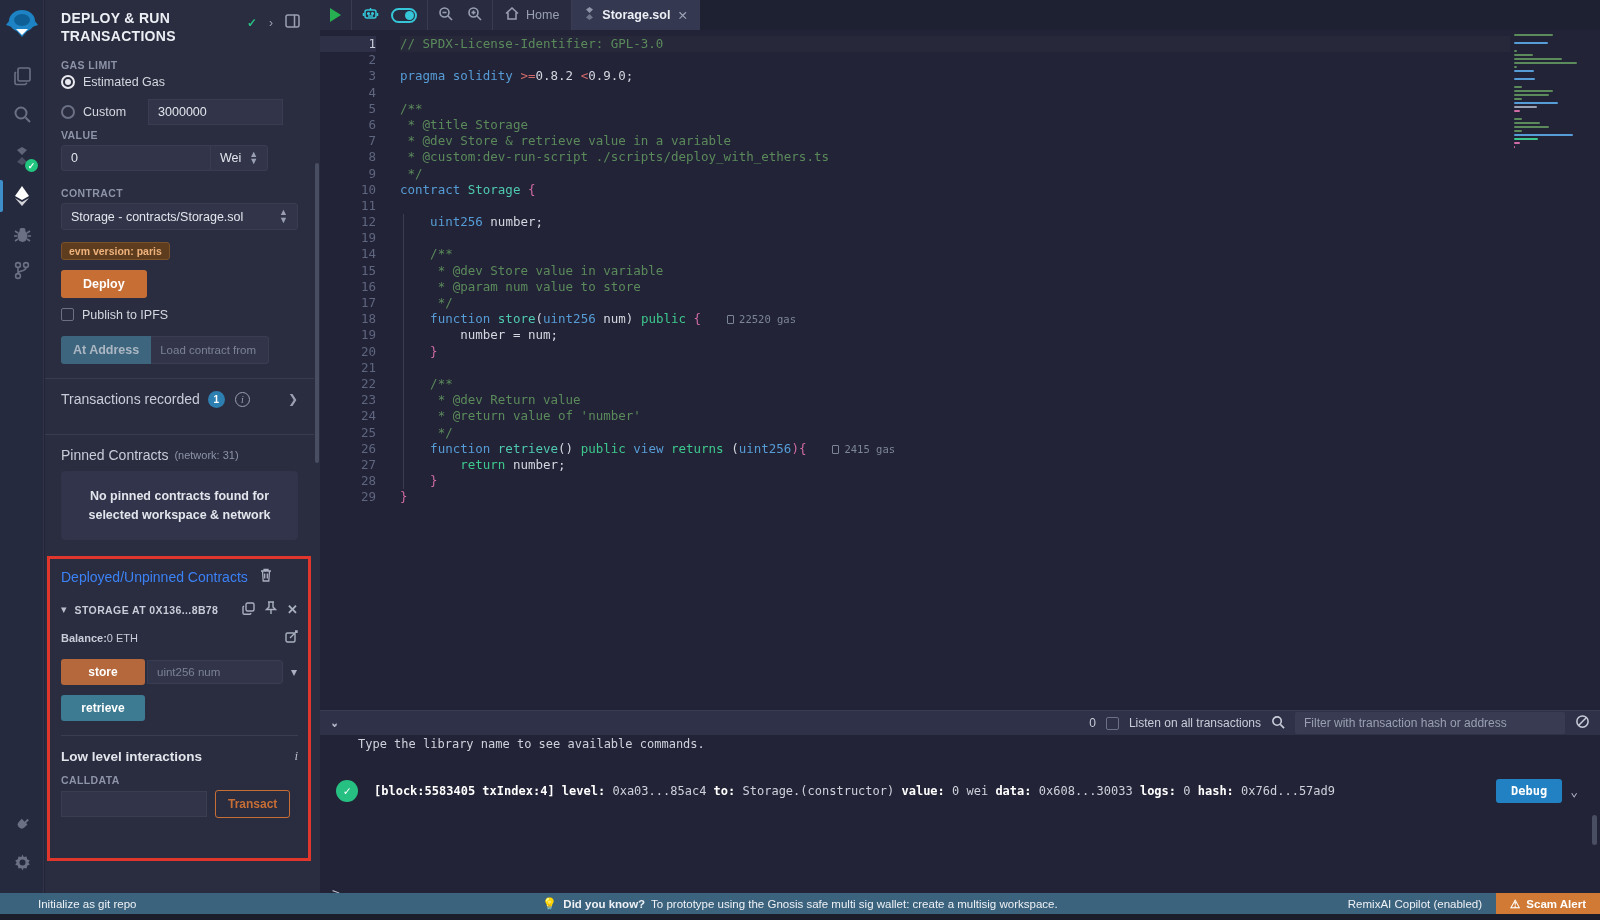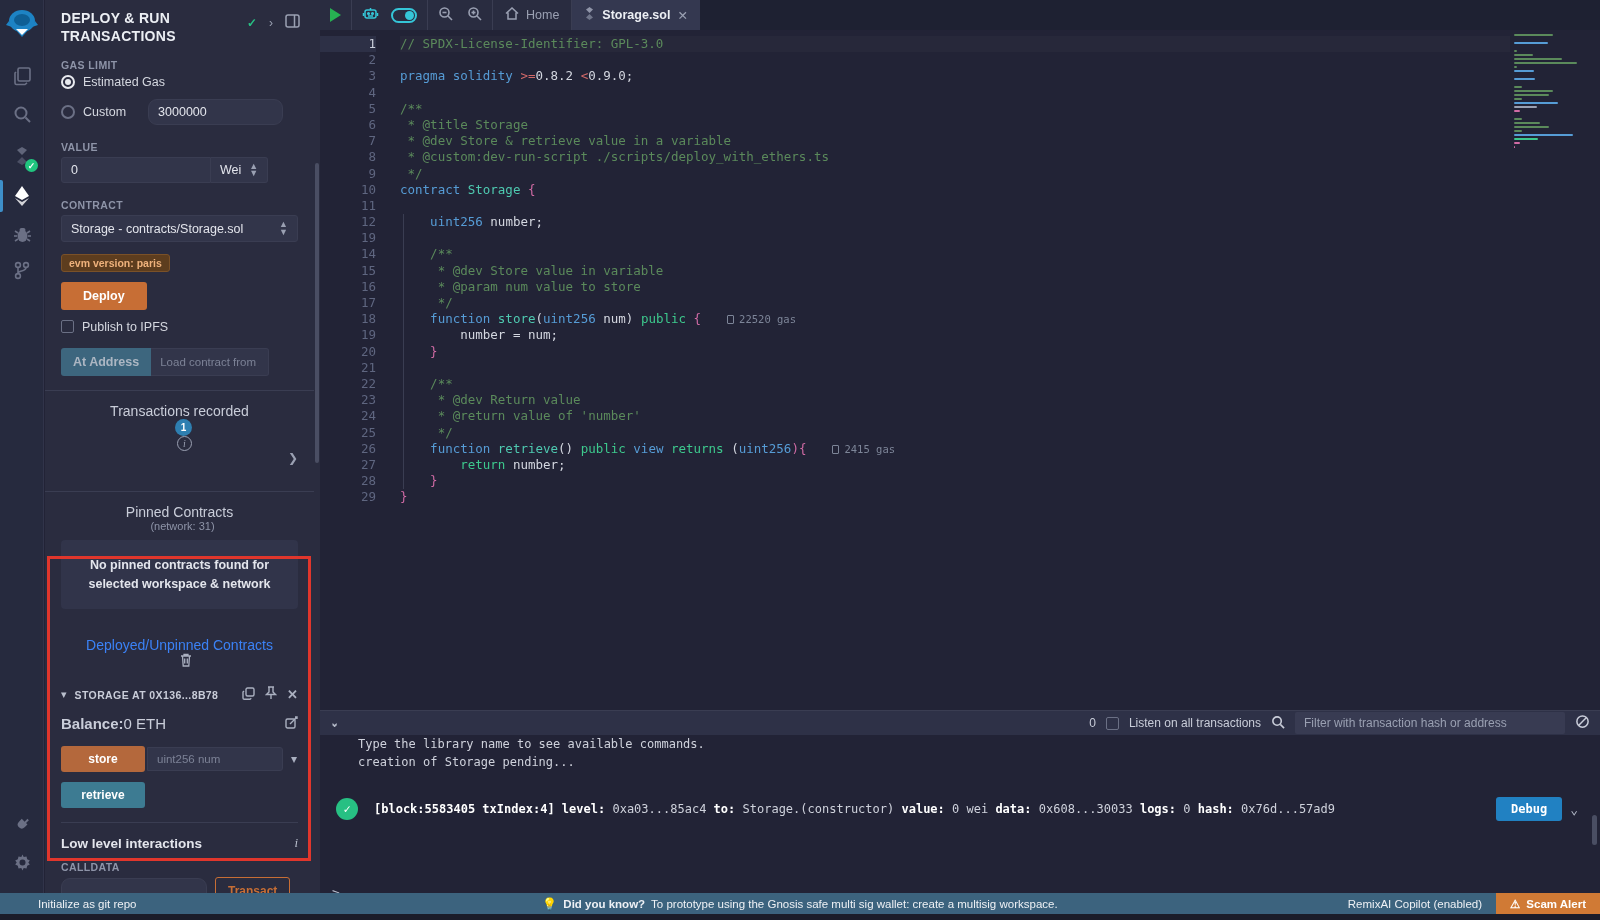--- a/index.html
+++ b/index.html
@@ -23,50 +23,50 @@
 
   .panel-head { display:flex; align-items:flex-start; padding:10px 14px 4px 16px; }
   .panel-title { font-size:14px; font-weight:bold; color:#eceff4; letter-spacing:.3px; line-height:1.25; width:150px; }
   .panel-head-icons { display:flex; gap:12px; margin-left:auto; margin-top:4px; align-items:center; color:#9aa0b2; }
 
   .field-label { font-size:10.5px; color:#8e94a8; letter-spacing:.4px; margin:10px 16px 4px; font-weight:bold; }
   .radio-row { display:flex; align-items:center; gap:8px; margin:4px 16px; color:#d5d8e0; font-size:12.5px; }
   .radio { width:14px; height:14px; border-radius:50%; border:2px solid #6b7085; display:inline-flex; align-items:center; justify-content:center; background:transparent; }
   .radio.sel { border-color:#e8eaef; }
   .radio.sel::after { content:""; width:6px; height:6px; border-radius:50%; background:#e8eaef; }
-  .inp { background:#32354a; border:1px solid #3a3d52; color:#e3e5ec; border-radius:9px; font-size:12.5px; padding:5px 9px; outline:none; font-family:"Liberation Sans",sans-serif; }
+  .inp { background:#32354a; border:1px solid #3a3d52; color:#e3e5ec; border-radius:0; font-size:12.5px; padding:5px 9px; outline:none; font-family:"Liberation Sans",sans-serif; }
   .inp::placeholder { color:#7c8296; }
   .value-row { display:flex; margin:4px 16px; gap:0; }
   .select { background:#32354a; border:1px solid #3a3d52; border-radius:3px; color:#e3e5ec; font-size:12.5px; padding:5px 9px; display:flex; align-items:center; }
   .updown { margin-left:8px; color:#9aa0b2; font-size:9px; line-height:.8; display:inline-flex; flex-direction:column; }
 
   .evm-badge { display:inline-block; margin:8px 16px 0; background:#5d3d1e; border:1px solid #7a5128; color:#efb27c; font-weight:bold; font-size:10.5px; padding:2px 7px; border-radius:3px; }
   .btn { border:none; border-radius:3px; font-size:12.5px; font-weight:bold; cursor:pointer; font-family:"Liberation Sans",sans-serif; }
   .btn-deploy { display:block; margin:10px 16px 0; background:#c76e35; color:#fff; padding:7px 22px; }
   .check-row { display:flex; align-items:center; gap:8px; margin:10px 16px; font-size:12.5px; color:#d5d8e0; }
   .checkbox { width:13px; height:13px; border:1.5px solid #6b7085; border-radius:2px; background:transparent; }
   .ataddr-row { display:flex; margin:14px 16px 0; }
   .btn-ataddr { background:#41718a; color:#c3cfda; padding:7px 12px; border-radius:3px 0 0 3px; font-weight:bold; opacity:.85; }
   .ataddr-inp { width:118px; border-radius:0 3px 3px 0; border-left:none; font-size:11.5px; }
 
   .divider { border-top:1px solid #3a3d52; margin:14px 0 0; }
-  .section-row { display:flex; align-items:center; padding:12px 16px;flex-direction:column; }
+  .section-row { display:flex; align-items:center; padding:12px 16px; }
   .section-title { font-size:14px; color:#c9cdd9; }
   .num-badge { width:17px; height:17px; border-radius:50%; background:#2e7fb1; color:#fff; font-size:10px; font-weight:bold; display:flex; align-items:center; justify-content:center; margin-left:8px; }
   .info-circle { width:15px; height:15px; border-radius:50%; border:1px solid #9aa0b2; color:#9aa0b2; font-size:10px; display:flex; align-items:center; justify-content:center; margin-left:10px; font-style:italic; font-family:"Liberation Serif",serif; }
   .section-chev { margin-left:auto; color:#9aa0b2; font-size:12px; }
   .muted-small { font-size:11px; color:#8e94a8; font-weight:normal; }
   .empty-box { margin:6px 16px; background:#31344a; border-radius:4px; padding:16px 20px; text-align:center; font-size:12.5px; font-weight:bold; color:#e3e5ec; line-height:1.5; }
 
   
   #red-frame { position:absolute; left:47px; top:556px; width:264px; height:305px; border:3px solid #e0362c; z-index:9; pointer-events:none; }
   .card-head { display:flex; align-items:center; padding:14px 16px 4px; color:#b9bfcd; }
   .card-title { font-size:10.5px; font-weight:bold; letter-spacing:.4px; margin-left:8px; color:#c9cdd9; }
   .card-icons { margin-left:auto; display:flex; gap:10px; align-items:center; color:#aab0c0; }
-  .balance-row { display:flex; align-items:center; padding:8px 16px; font-size:15px; color:#c9cdd9; }
+  .balance-row { display:flex; align-items:center; padding:8px 16px; font-size:11px; color:#c9cdd9; }
   .fn-row { display:flex; align-items:center; margin:6px 16px 0; }
   .btn-store { background:#b4683c; color:#fff; padding:6px 0; width:84px; text-align:center; border-radius:3px; font-size:12px; }
   .btn-retrieve { background:#3d7b92; color:#fff; padding:6px 0; width:84px; text-align:center; border-radius:3px; font-size:12px; margin:10px 16px 0; }
   .fn-inp { width:136px; margin-left:2px; font-size:11.5px; border-radius:0 3px 3px 0; }
   .lowlevel-head { display:flex; align-items:center; padding:12px 16px 0; }
   .lowlevel-title { font-size:13.5px; font-weight:bold; color:#e3e5ec; }
   .ital-i { margin-left:auto; color:#b9bfcd; font-style:italic; font-family:"Liberation Serif",serif; font-size:13px; }
   .calldata-row { display:flex; align-items:center; margin:4px 16px; gap:8px; }
   .btn-transact { background:transparent; border:1px solid #c76e35; color:#c76e35; padding:6px 12px; font-size:12px; border-radius:3px; }
 
@@ -216,21 +216,21 @@
     <div class="radio-row">
       <span class="radio sel"></span>
       <span>Estimated Gas</span>
     </div>
     <div class="radio-row" style="margin-top:10px">
       <span class="radio"></span>
       <span>Custom</span>
       <input class="inp" style="width: 135px; margin-left: 14px;" value="3000000">
     </div>
 
-    <div class="field-label" style="margin-top:16px">VALUE</div>
+    <div class="field-label" style="margin-top:4px">VALUE</div>
     <div class="value-row">
       <input class="inp" style="width: 150px; border-radius: 3px 0px 0px 3px;" value="0">
       <div class="select" style="border-radius:0 3px 3px 0;border-left:none">
         <span>Wei</span>
         <span class="updown">
             <span>▲</span>
             <span>▼</span>
           </span>
       </div>
     </div>
@@ -453,21 +453,20 @@
       <input id="filter-inp" placeholder="Filter with transaction hash or address" style="">
       <span style="color:#c9cdd9"><svg width="15" height="15" viewBox="0 0 16 16" fill="none" stroke="currentColor" stroke-width="1.6">
             <circle cx="8" cy="8" r="6"></circle>
             <line x1="3.8" y1="12.2" x2="12.2" y2="3.8"></line>
           </svg></span>
     </div>
   </div>
 
   <div id="terminal">
     <div class="tline">Type the library name to see available commands.</div>
-    <div class="tline">creation of Storage pending...</div>
     <div id="txrow">
       <span class="ok-circle">✓</span>
       <span id="txlog"><b>[block:5583405 txIndex:4]</b><span> </span><b> level:</b><span> 0xa03...85ac4</span><b> to:</b><span> Storage.(constructor)</span><b> value:</b><span> 0 wei</span><b> data:</b><span> 0x608...30033</span><b> logs:</b><span> 0</span><b> hash:</b><span> 0x76d...57ad9</span></span>
       <button class="btn btn-debug">Debug</button>
       <span id="dbg-chev">⌄</span>
     </div>
   </div>
   <div id="prompt">&gt;</div>
   <div id="term-scroll"></div>
 

